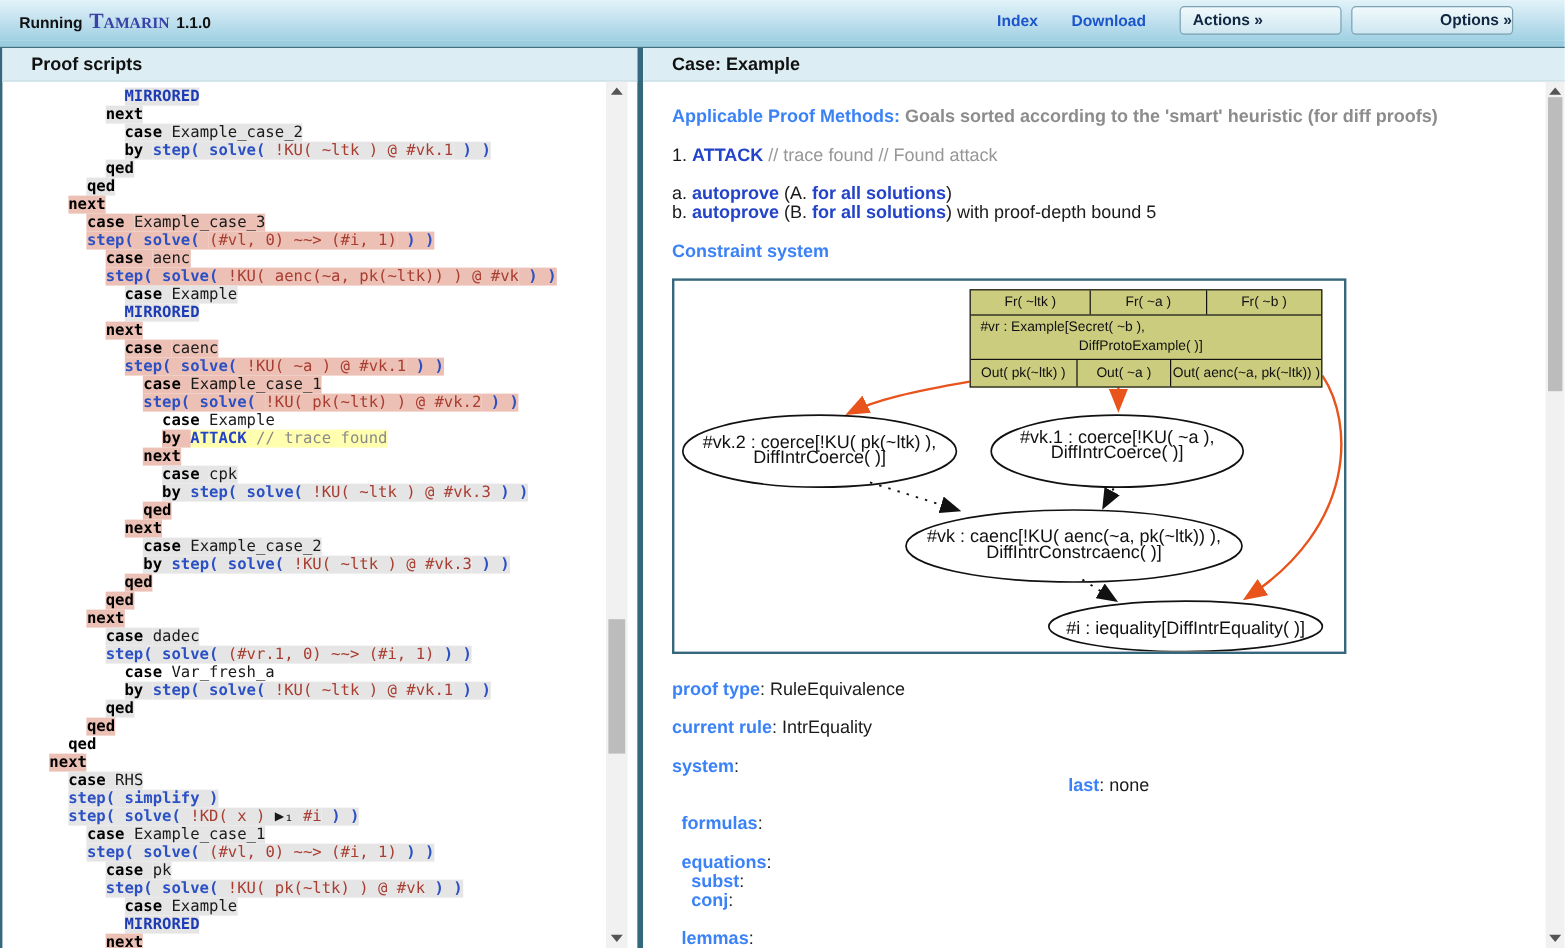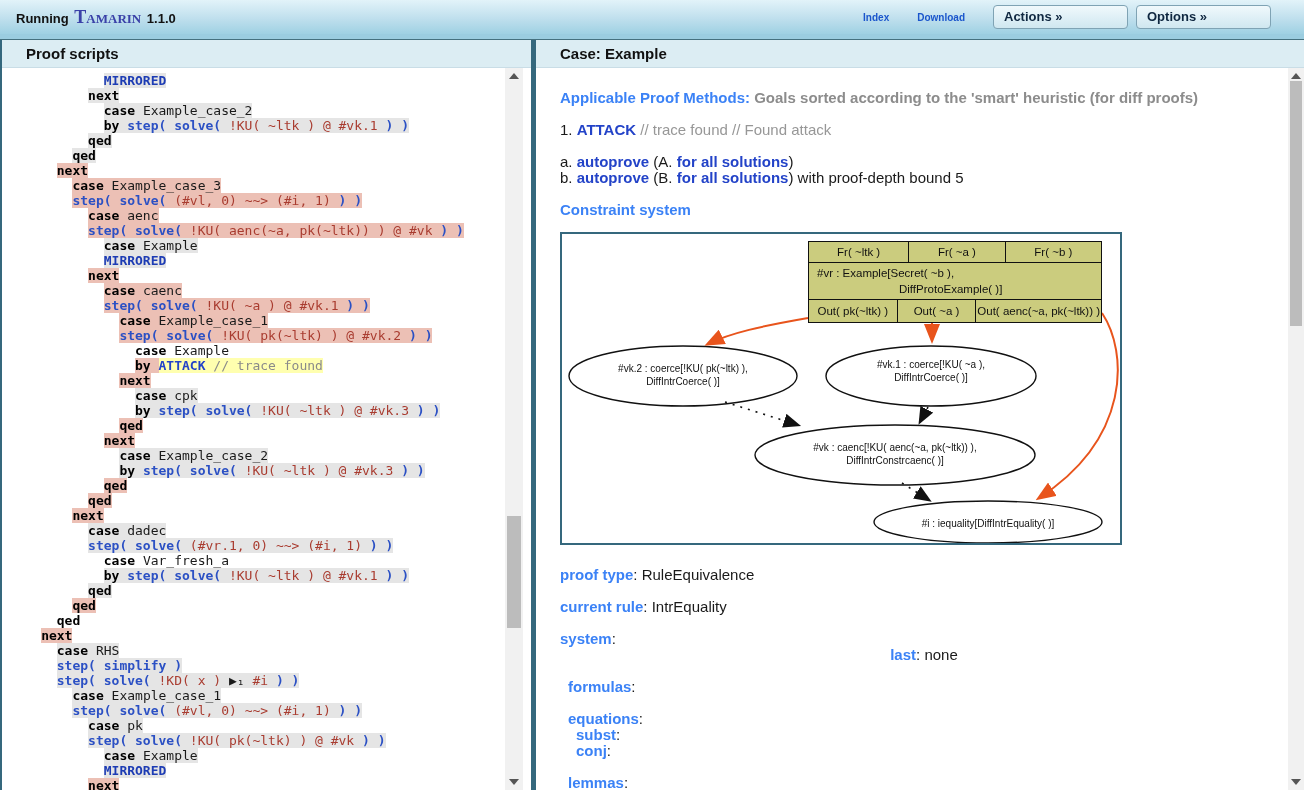--- a/index.html
+++ b/index.html
@@ -7,27 +7,27 @@
               font-family:"Liberation Sans", sans-serif; }
 
   
   .topbar { height:34px; background:linear-gradient(#e2f3f9,#bfdfed 55%,#9fd1e3);
             display:flex; align-items:center; padding:0 16px; }
   .strip  { height:6px; background:#9bcde0; border-bottom:1px solid #45717f; }
   .brand  { font-size:13px; font-weight:bold; color:#111; white-space:nowrap; }
   .brand .tam { font-family:"Liberation Serif", serif; font-variant:small-caps;
                 color:#3a41a8; font-weight:600; font-size:18px; padding:0 2px; }
   .spacer { flex:1; }
-  .navlink { font-size:10px; font-weight:bold; color:#1a55cc; margin-right:28px;
+  .navlink { font-size:13px; font-weight:bold; color:#1a55cc; margin-right:28px;
              text-decoration:none; cursor:pointer; }
   .hbtn { width:135px; height:24px; line-height:22px; border:1px solid #7fa3b4;
           border-radius:4px; background:linear-gradient(#f0f9fc,#cfe7f0);
           font-size:13px; font-weight:bold; color:#0f2740; padding-left:10px;
           margin-right:8px; cursor:pointer; }
-  .hbtn:last-child { margin-right:17px; }
+  .hbtn:last-child { margin-right:27px;text-align:right; }
 
   
   .main { display:flex; height:750px; }
   .panel-left  { width:531px; border-left:2px solid #35687d; position:relative;
                  background:#fff; }
   .divider { width:5px; background:#35687d; }
   .panel-right { flex:1; position:relative; background:#fff; }
   .titlebar { height:28px; background:#dcedf3; border-bottom:1px solid #c9dde6;
               font-size:15px; font-weight:bold; color:#111; line-height:27px;
               padding-left:24px; }
@@ -84,21 +84,21 @@
   .pcell { text-align:center; line-height:20px; height:20px; }
   .pcell + .pcell { border-left:1px solid #111; }
   .prow1 .pcell:nth-child(1){width:34%;} .prow1 .pcell:nth-child(2){width:33%;}
   .prow1 .pcell:nth-child(3){width:33%;}
   .prow2 { display:block; border-top:1px solid #111; border-bottom:1px solid #111;
            height:38px; padding:2px 0 0 8px; line-height:16px; }
   .prow2 .l2 { padding-left:82px; }
   .prow3 .pcell { height:22px; line-height:22px; }
   .prow3 .pcell:nth-child(1){width:30%;} .prow3 .pcell:nth-child(2){width:27%;}
   .prow3 .pcell:nth-child(3){width:43%;}
-  .nlabel { position:absolute; text-align:center; font-size:10px; line-height:13px;
+  .nlabel { position:absolute; text-align:center; font-size:15px; line-height:13px;
             color:#111; }
   .lbl-vk2 { left:11px;  top:128px; width:220px; }
   .lbl-vk1 { left:264px; top:124px; width:210px; }
   .lbl-vk  { left:198px; top:207px; width:270px; }
   .lbl-i   { left:316px; top:283px; width:220px; }
 </style>
 </head>
 <body>
 
 <div class="topbar">

